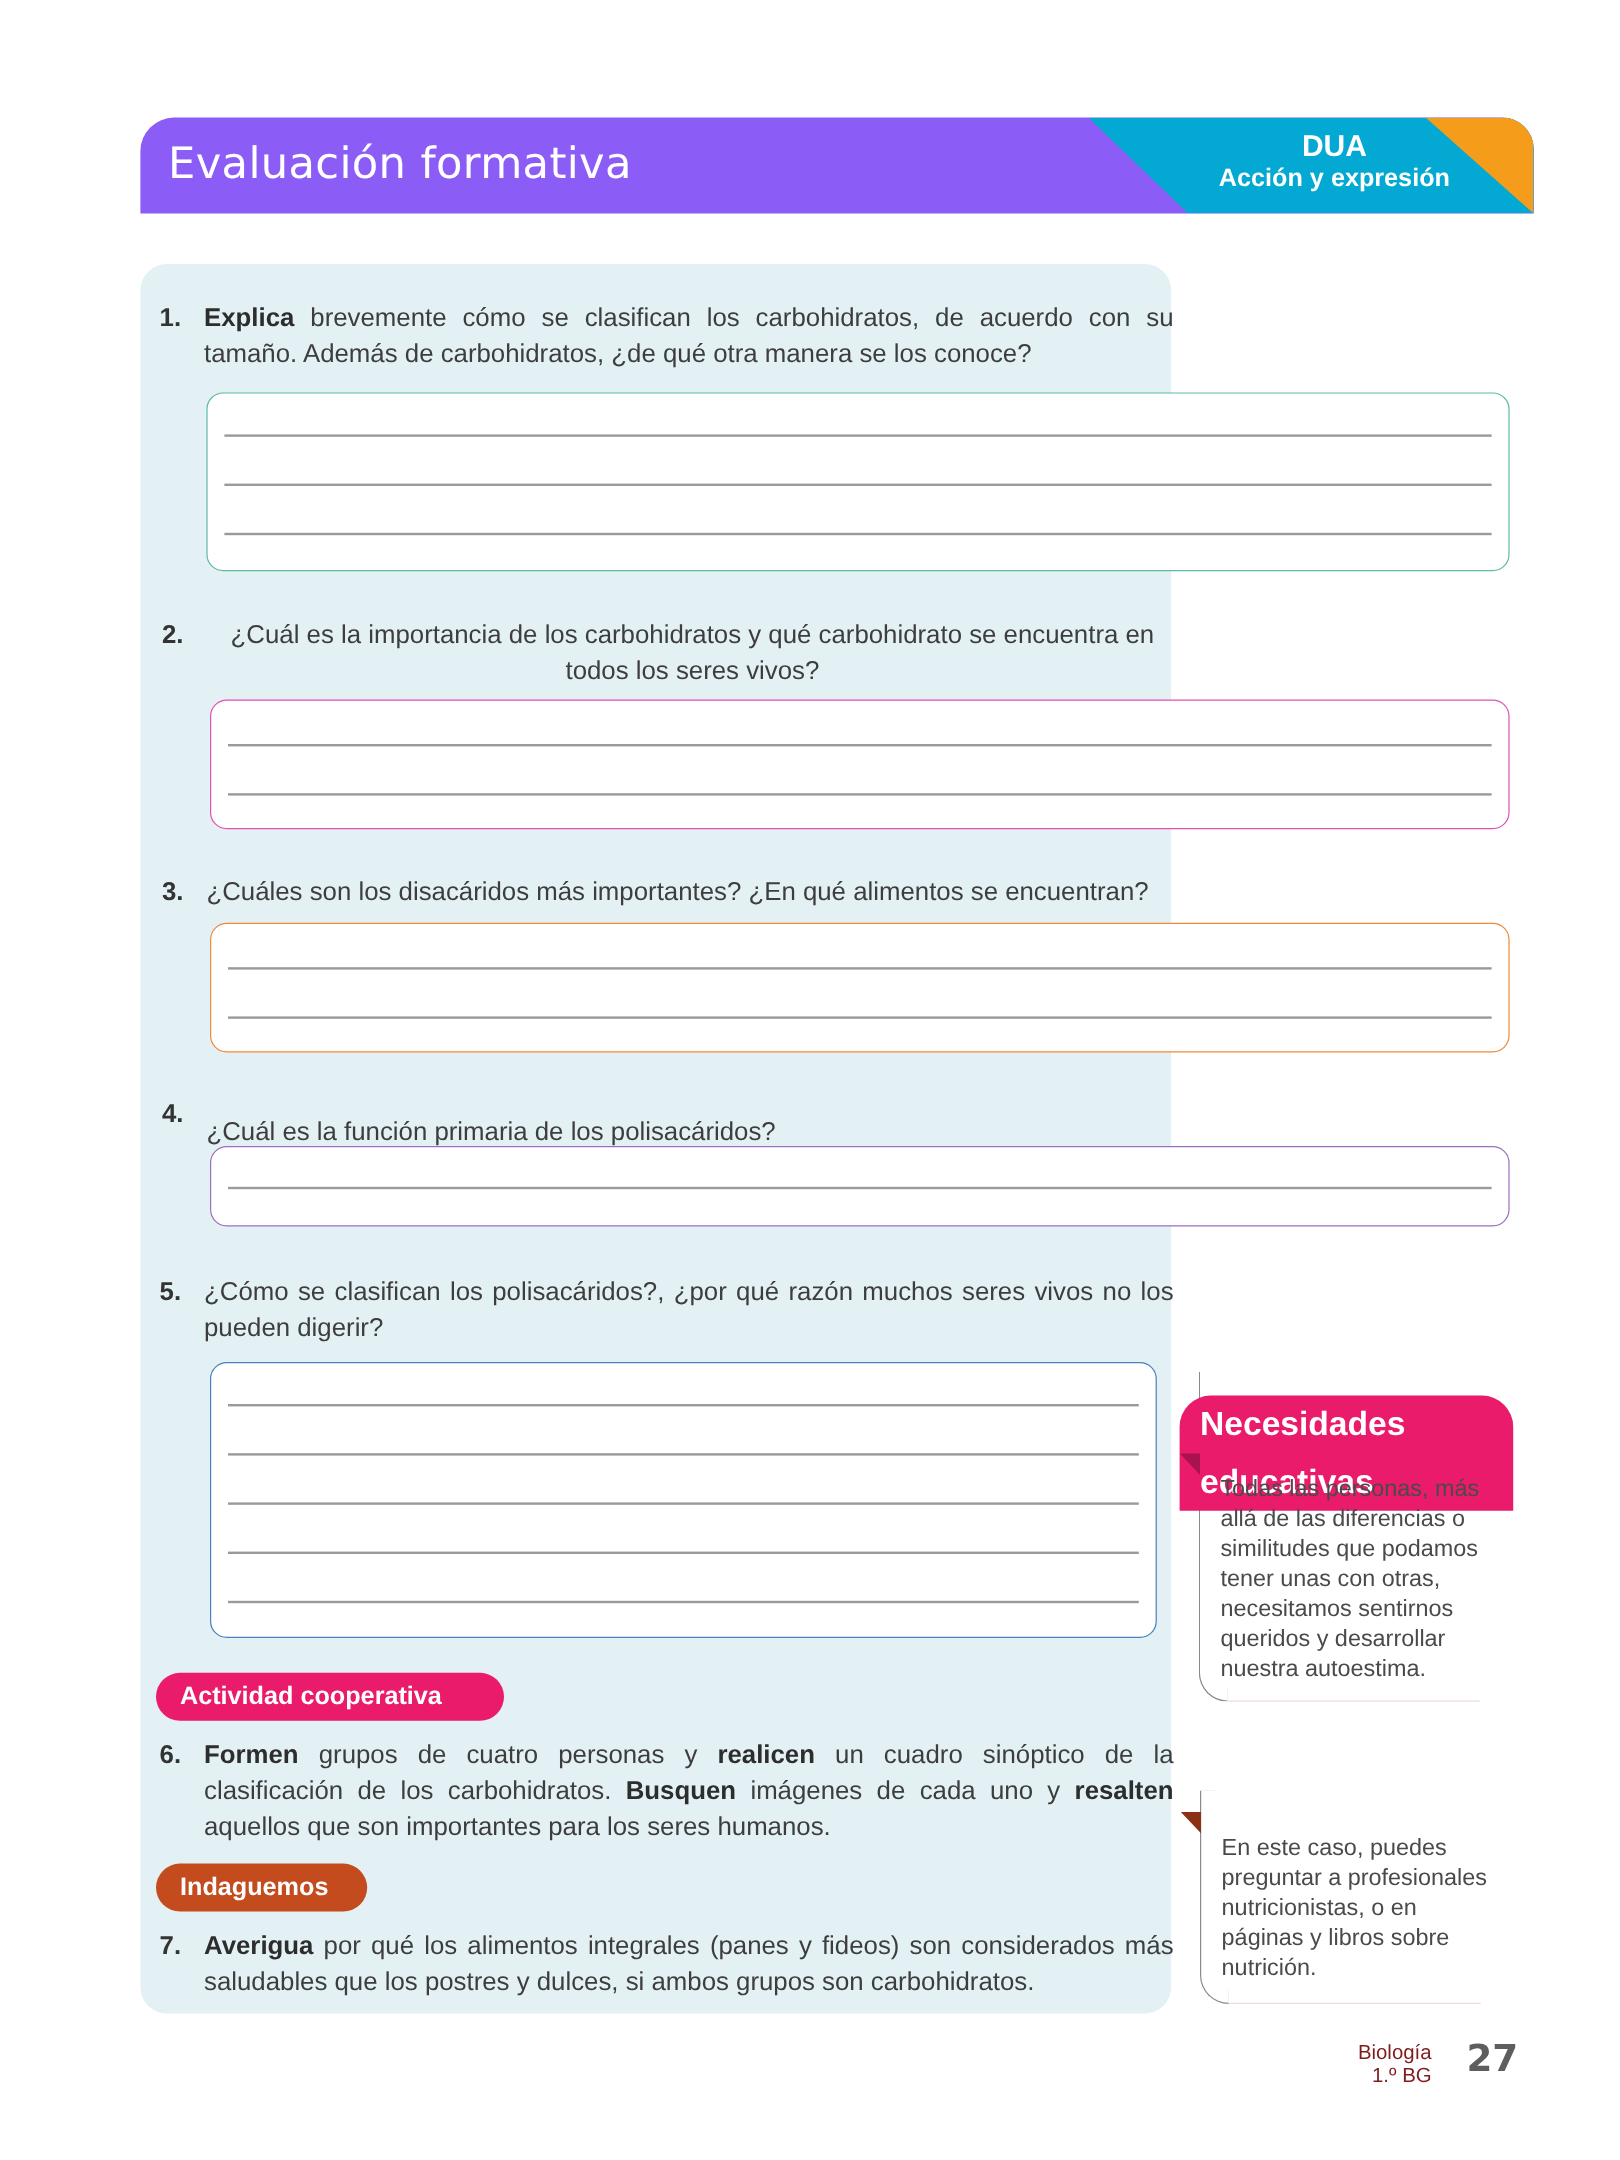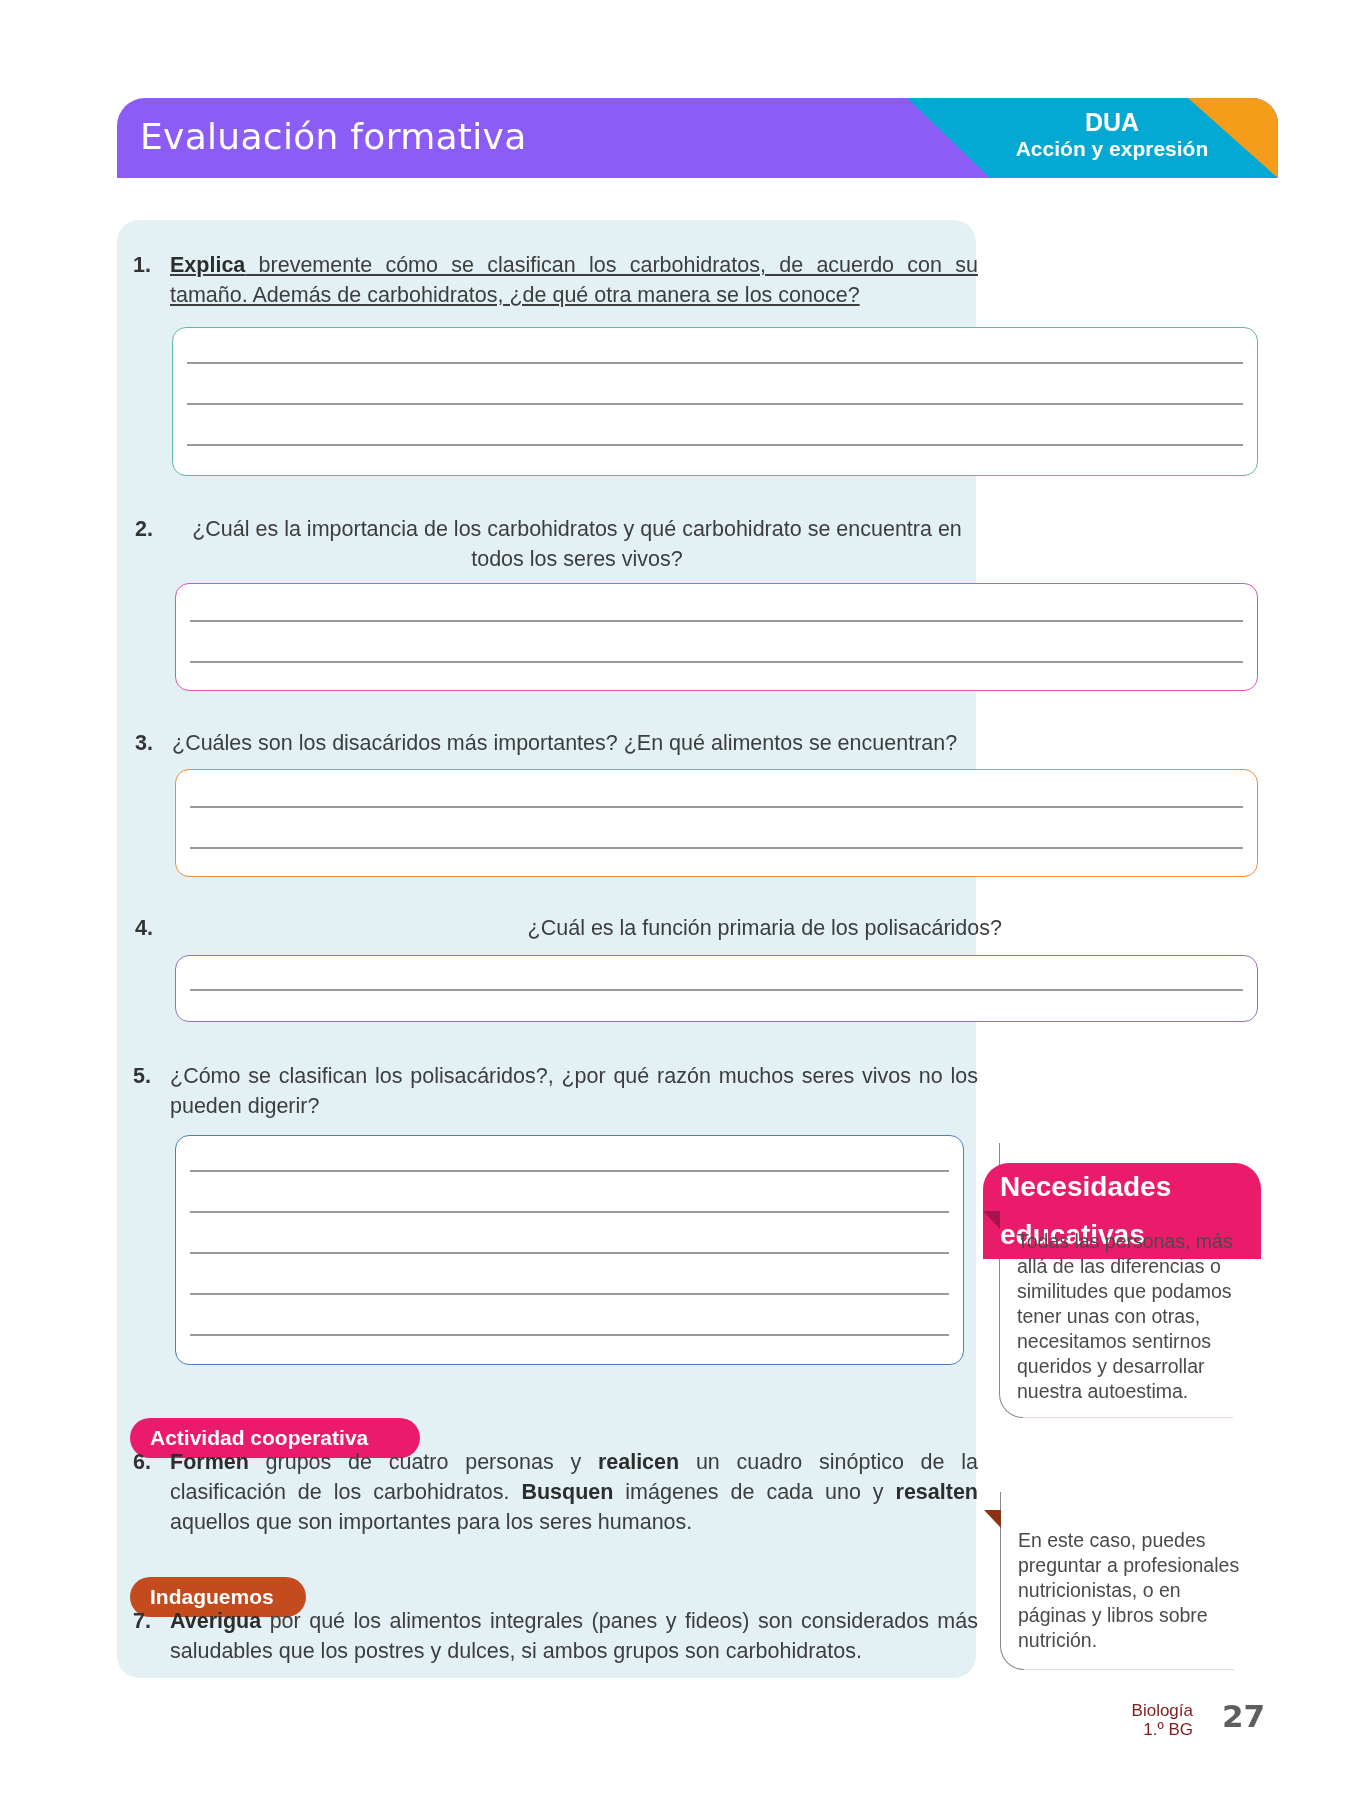--- a/index.html
+++ b/index.html
@@ -48,21 +48,21 @@
 
   .answer-box {
     position: absolute; background: #ffffff; border: 1.5px solid #5fb9a3; border-radius: 14px;
   }
   .answer-line {
     position: absolute; left: 14px; right: 14px; height: 0; border-top: 2px solid #9a9a9a;
   }
 
   .pill {
     position: absolute; color: #fff; font-weight: bold; font-size: 21px; line-height: 40px;
-    border-radius: 20px; padding-left: 20px; margin-top: 24px;
+    border-radius: 20px; padding-left: 20px;
   }
 
   
   .callout { position: absolute; }
   .callout .vline {
     position: absolute; left: 16px; width: 24px; border-left: 1.5px solid #8a8a8a;
     border-bottom: 1.5px solid #8a8a8a; border-bottom-left-radius: 26px;
   }
   .callout .baseline {
     position: absolute; height: 0; border-top: 1px solid #f3d6e2;
@@ -98,21 +98,21 @@
   <div class="dua-block">
     <div class="dua">DUA</div>
     <div class="dua-sub">Acción y expresión</div>
   </div>
 </div>
 
 <div class="panel"></div>
 
 <div class="q" style="left:133px; top:250px; width:848px; height:60px;">
   <span class="num">1.</span>
-  <div class="body" style="width:808px;text-decoration:underline;"><b>Explica</b><span> brevemente cómo se clasifican los carbohidratos, de acuerdo con su tamaño. Además de carbohidratos, ¿de qué otra manera se los conoce?</span></div>
+  <div class="body" style="width:808px;"><b>Explica</b><span> brevemente cómo se clasifican los carbohidratos, de acuerdo con su tamaño. Además de carbohidratos, ¿de qué otra manera se los conoce?</span></div>
 </div>
 <div class="answer-box" style="left:172px; top:327px; width:1086px; height:149px; border-color:#5fb9a3;">
   <div class="answer-line" style="top:34px;"></div>
   <div class="answer-line" style="top:75px;"></div>
   <div class="answer-line" style="top:116px;"></div>
 </div>
 
 <div class="q" style="left:135px; top:514px; width:850px; height:60px;">
   <span class="num">2.</span>
   <div class="body" style="width:810px; text-align:center;">¿Cuál es la importancia de los carbohidratos y qué carbohidrato se encuentra en todos los seres vivos?</div>
@@ -126,21 +126,21 @@
   <span class="num">3.</span>
   <div class="body" style="width:830px; text-align:left;">¿Cuáles son los disacáridos más importantes? ¿En qué alimentos se encuentran?</div>
 </div>
 <div class="answer-box" style="left:175px; top:769px; width:1083px; height:108px; border-color:#ef8a3a;">
   <div class="answer-line" style="top:36px;"></div>
   <div class="answer-line" style="top:77px;"></div>
 </div>
 
 <div class="q" style="left:135px; top:913px; width:860px; height:30px;">
   <span class="num">4.</span>
-  <div class="body" style="width:830px; text-align:right;">¿Cuál es la función primaria de los polisacáridos?</div>
+  <div class="body" style="width:830px; text-align:left;margin-top:15px;">¿Cuál es la función primaria de los polisacáridos?</div>
 </div>
 <div class="answer-box" style="left:175px; top:955px; width:1083px; height:67px; border-color:#9b6fc0;">
   <div class="answer-line" style="top:33px;"></div>
 </div>
 
 <div class="q" style="left:133px; top:1061px; width:848px; height:60px;">
   <span class="num">5.</span>
   <div class="body" style="width:808px;">¿Cómo se clasifican los polisacáridos?, ¿por qué razón muchos seres vivos no los pueden digerir?</div>
 </div>
 <div class="answer-box" style="left:175px; top:1135px; width:789px; height:230px; border-color:#4a7fc0;">

